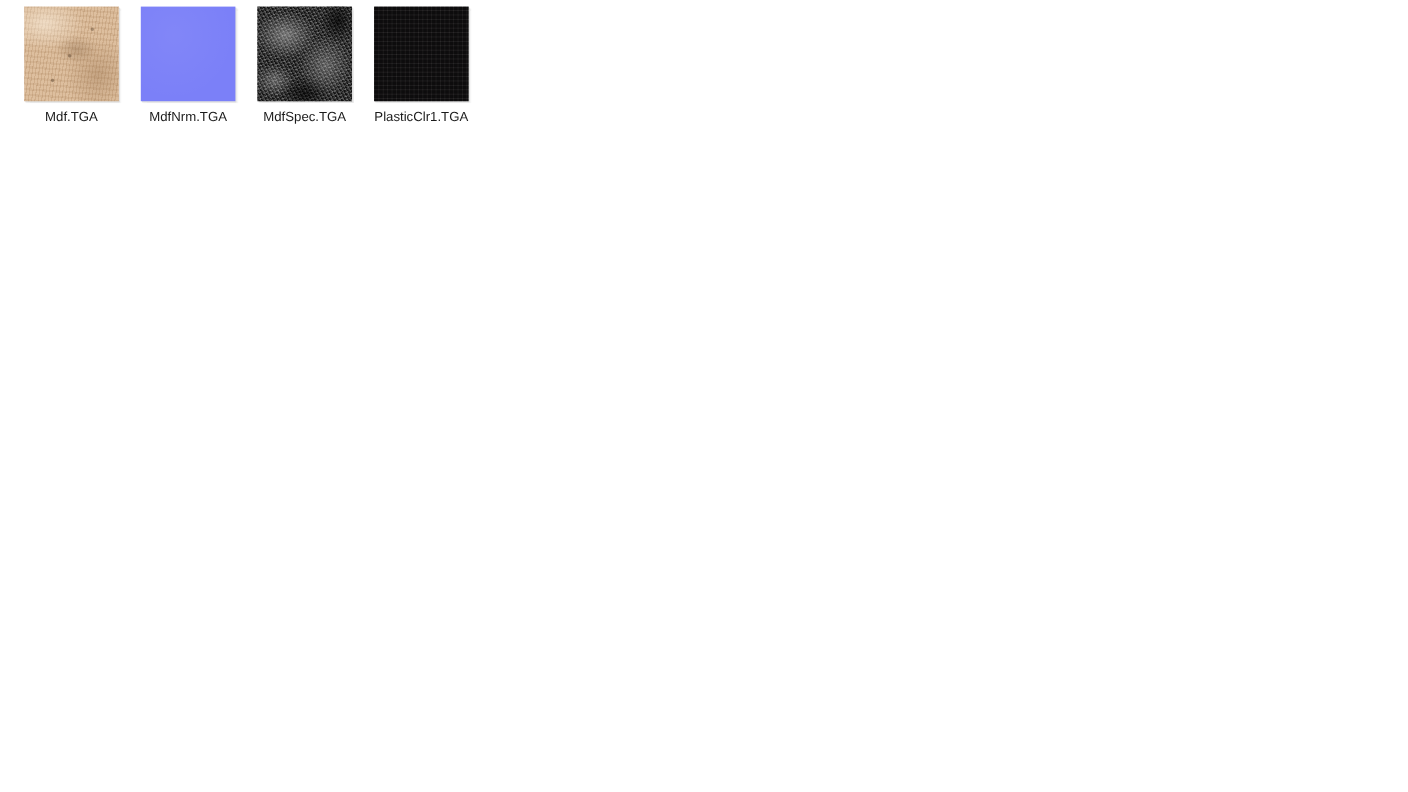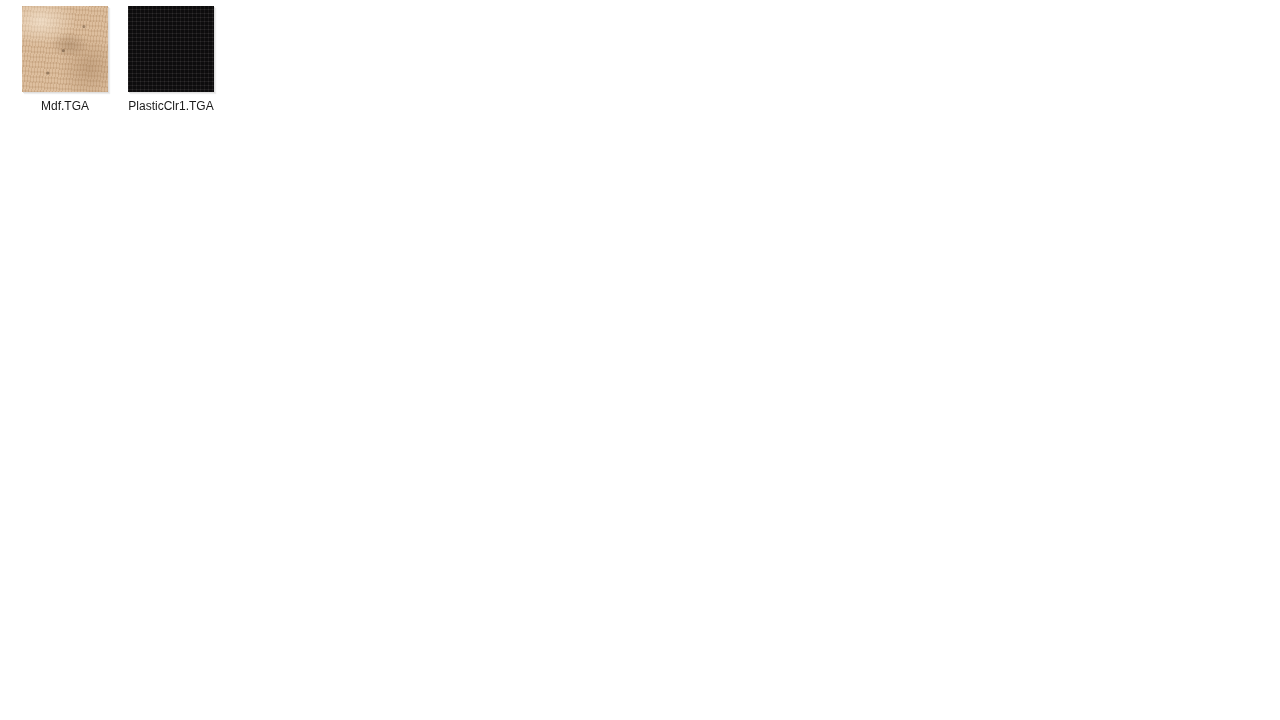--- a/index.html
+++ b/index.html
@@ -158,17 +158,29 @@
 
 <div id="file-grid">
     <div class="file-item">
       <div class="thumb-wrap">
         <div class="thumb tex-mdf"></div>
       </div>
       <div class="file-label">Mdf.TGA</div>
     </div>
     <div class="file-item">
       <div class="thumb-wrap">
+        <div class="thumb tex-mdfnrm"></div>
+      </div>
+      <div class="file-label">MdfNrm.TGA</div>
+    </div>
+    <div class="file-item">
+      <div class="thumb-wrap">
+        <div class="thumb tex-mdfspec"></div>
+      </div>
+      <div class="file-label">MdfSpec.TGA</div>
+    </div>
+    <div class="file-item">
+      <div class="thumb-wrap">
         <div class="thumb tex-plasticclr1"></div>
       </div>
       <div class="file-label">PlasticClr1.TGA</div>
     </div>
   </div>
 
 </body></html>

